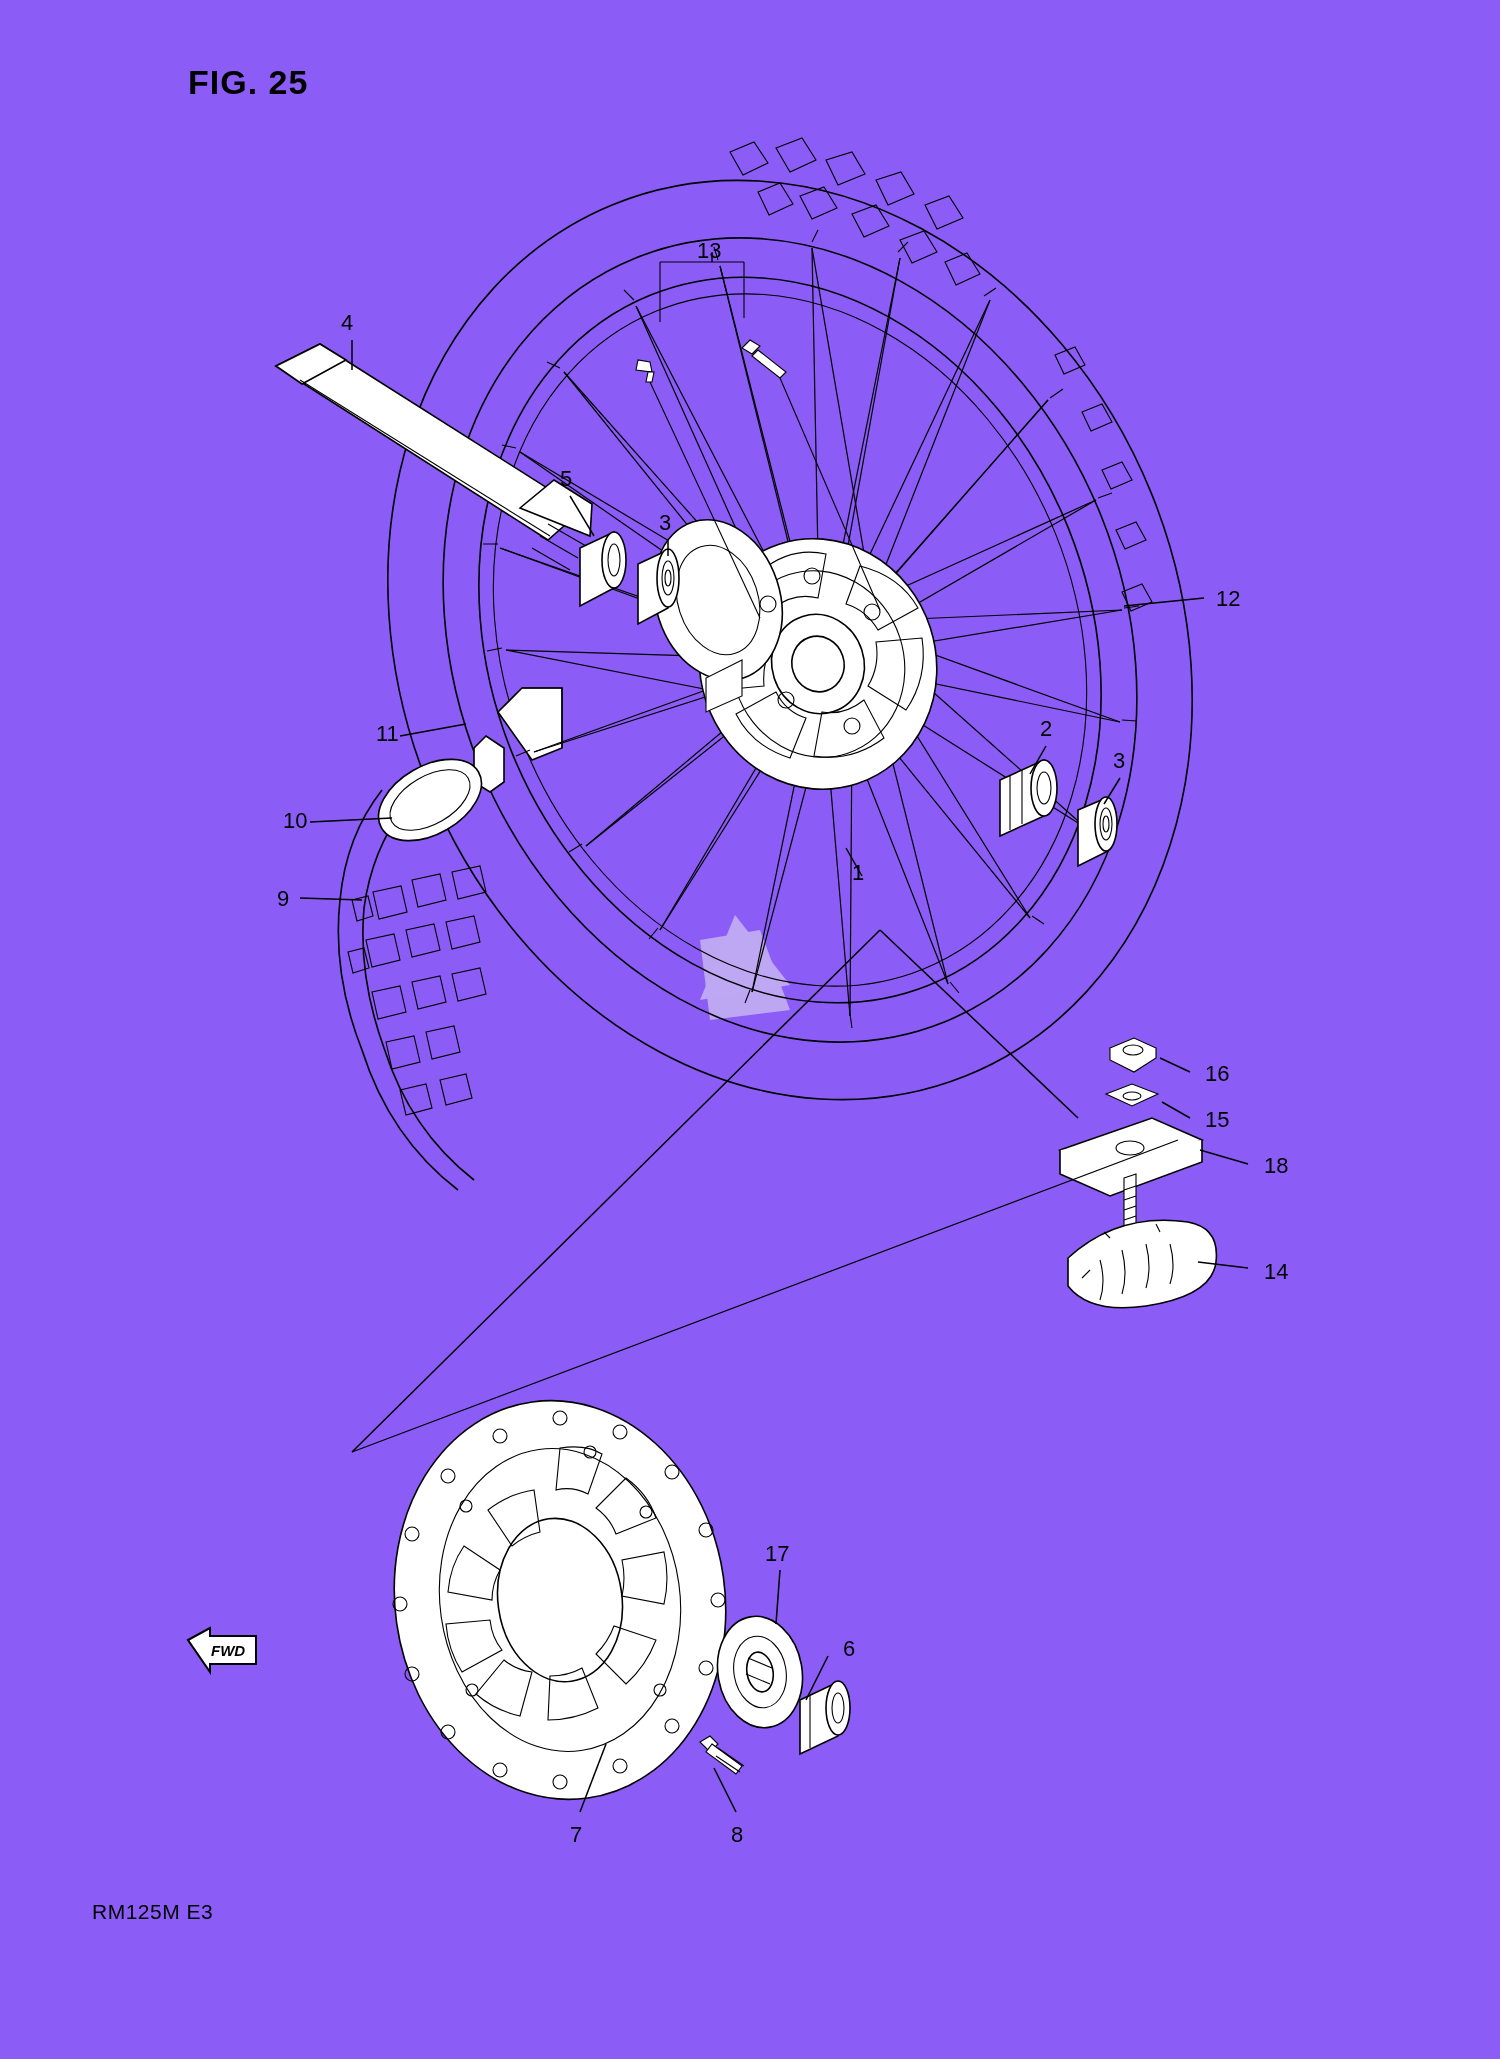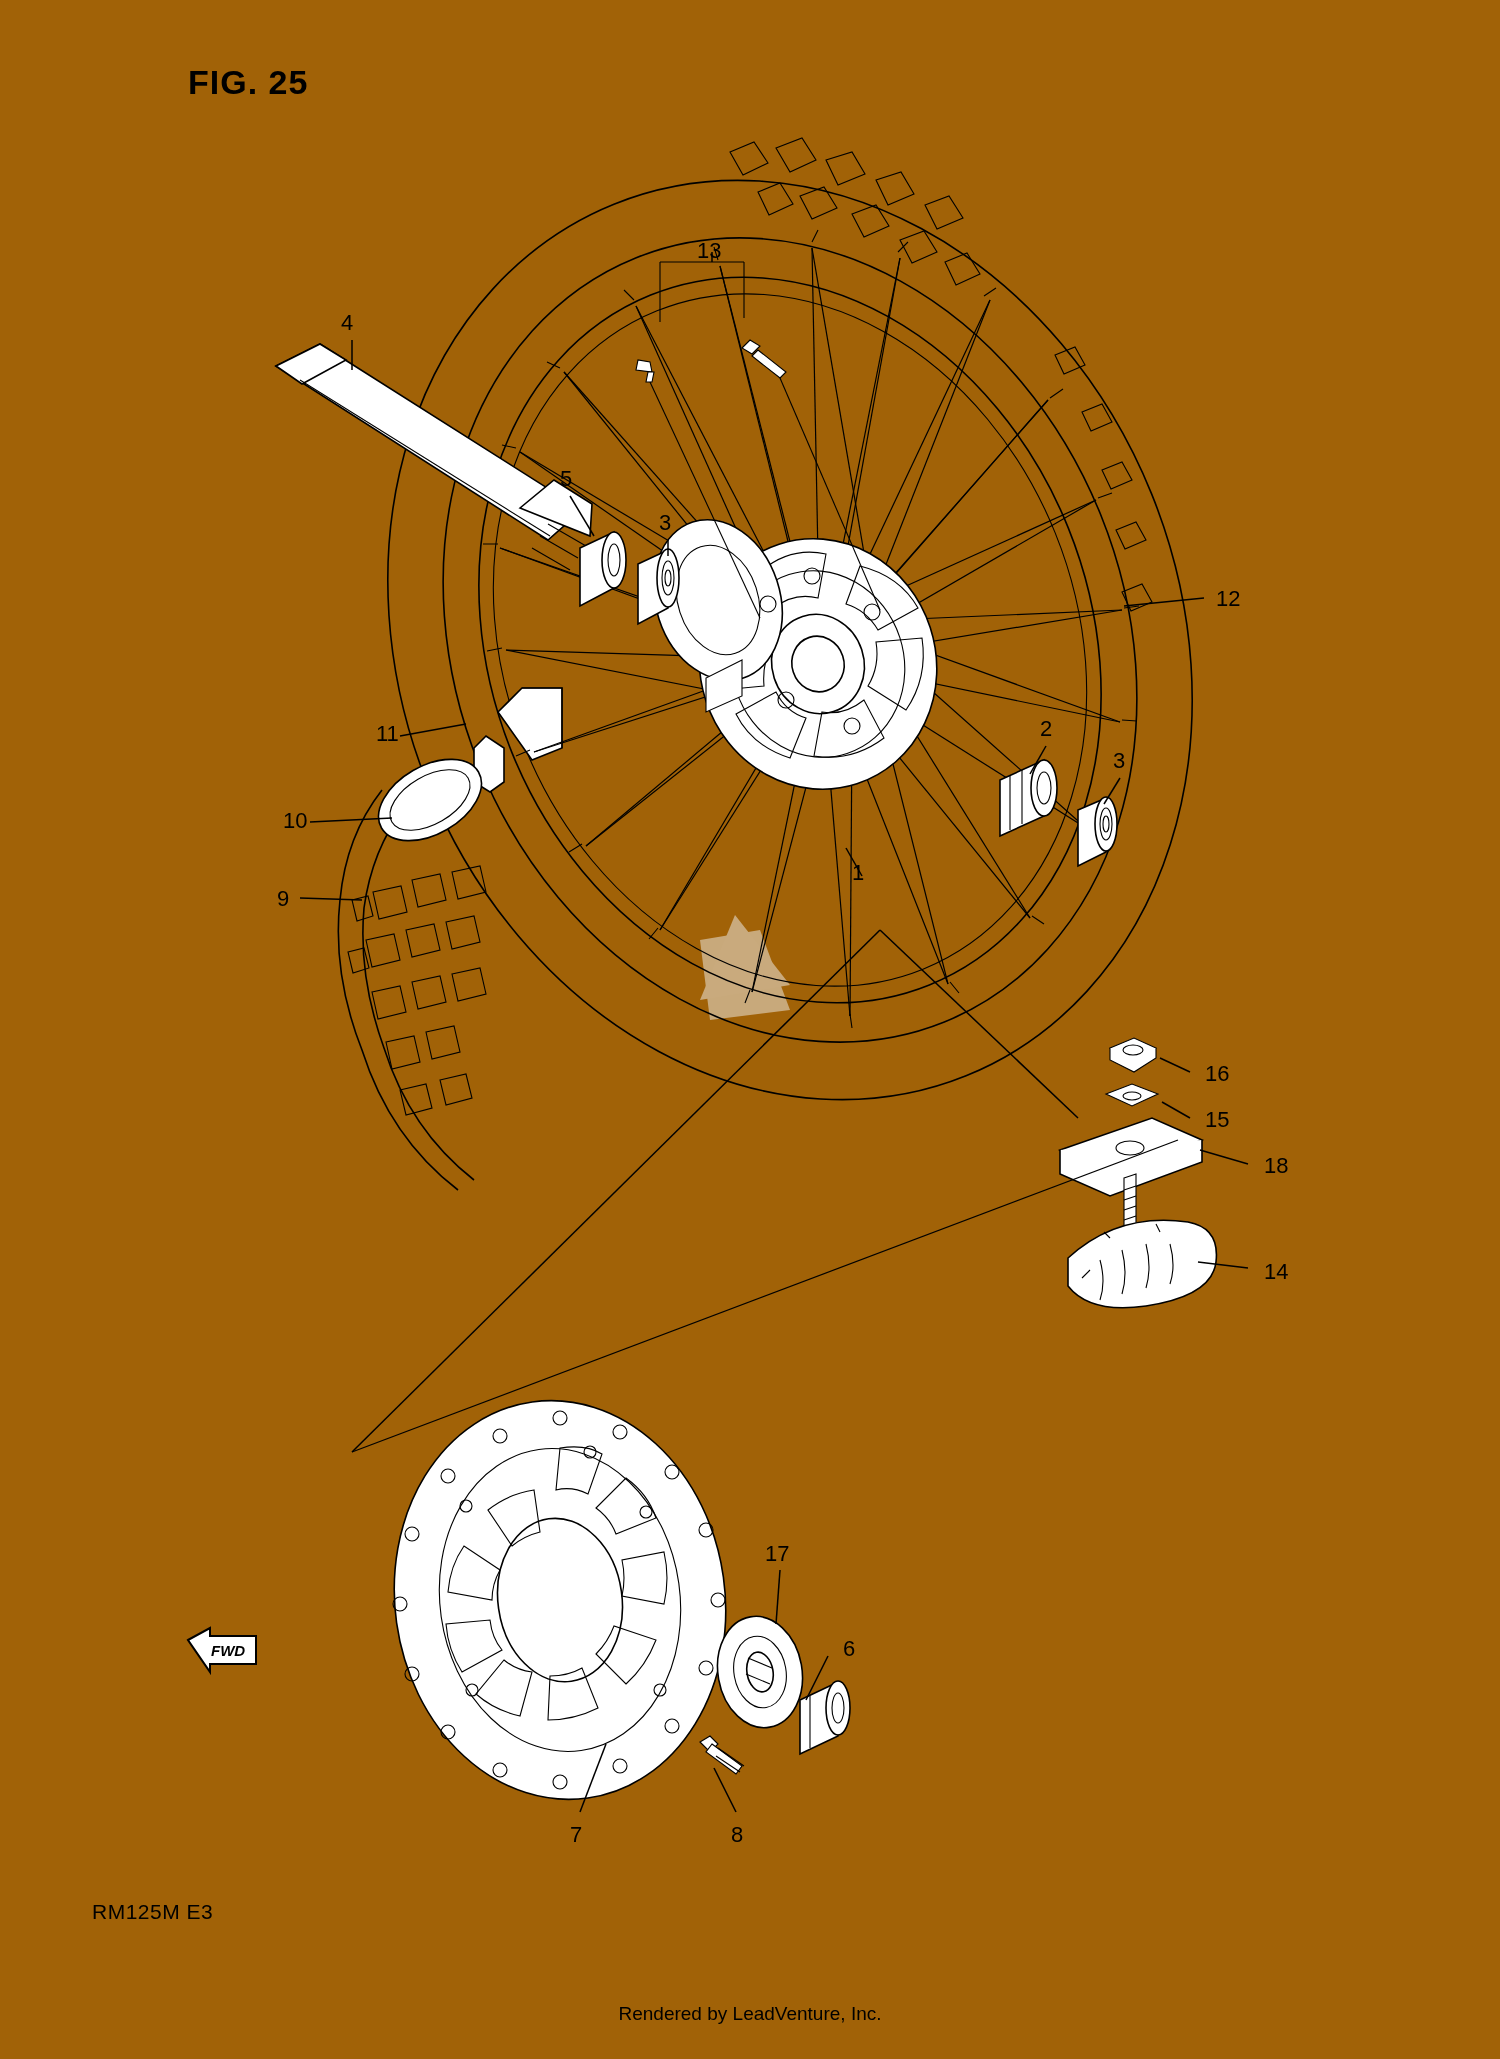--- a/index.html
+++ b/index.html
@@ -13,21 +13,21 @@
     position: relative;
     font-family: "Liberation Sans", sans-serif;
     color: #000000;
     overflow: hidden;
   }
   #page {
     position: absolute;
     left: 0; top: 0;
     width: 1500px;
     height: 2059px;
-    background: #a16207;
+    background: #8b5cf6;
     text-decoration: underline;
   }
 
   
   .fig-title {
     position: absolute;
     left: 188px;
     top: 63px;
     font-size: 34px;
     font-weight: bold;
@@ -444,15 +444,14 @@
   <div class="callout" style="left:1205px; top:1109px;">15</div>
   <div class="callout" style="left:1205px; top:1063px;">16</div>
   <div class="callout" style="left:765px;  top:1543px;">17</div>
   <div class="callout" style="left:1264px; top:1155px;">18</div>
 
   <div class="fwd-badge">
     <span class="fwd-text">FWD</span>
   </div>
 
   <div class="model-code">RM125M  E3</div>
-  <div class="rendered-by">Rendered by LeadVenture, Inc.</div>
 
 </div>
 
 </body></html>

